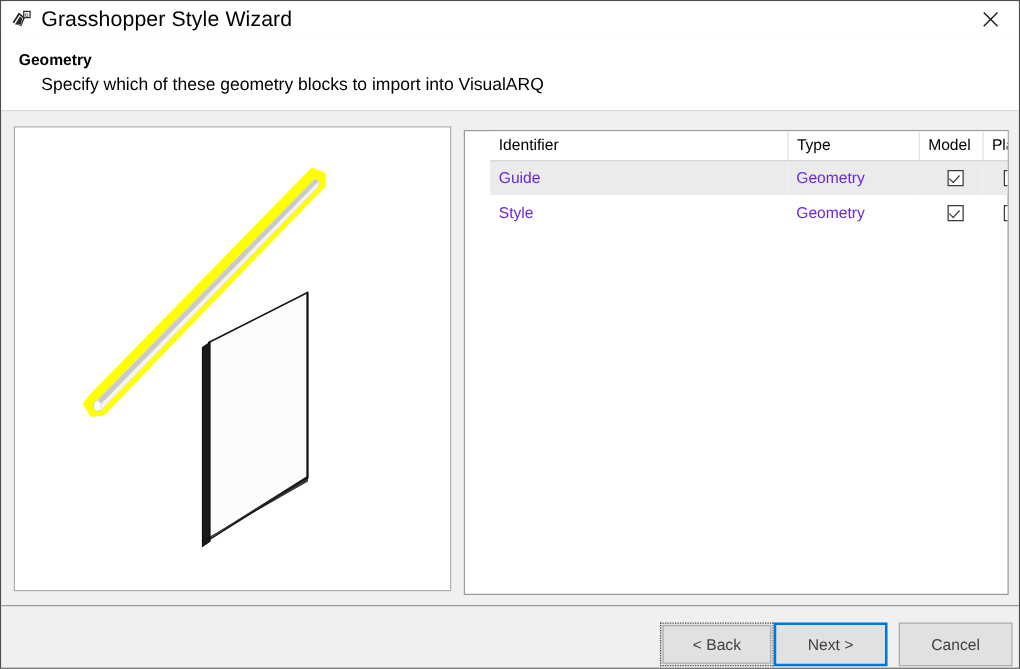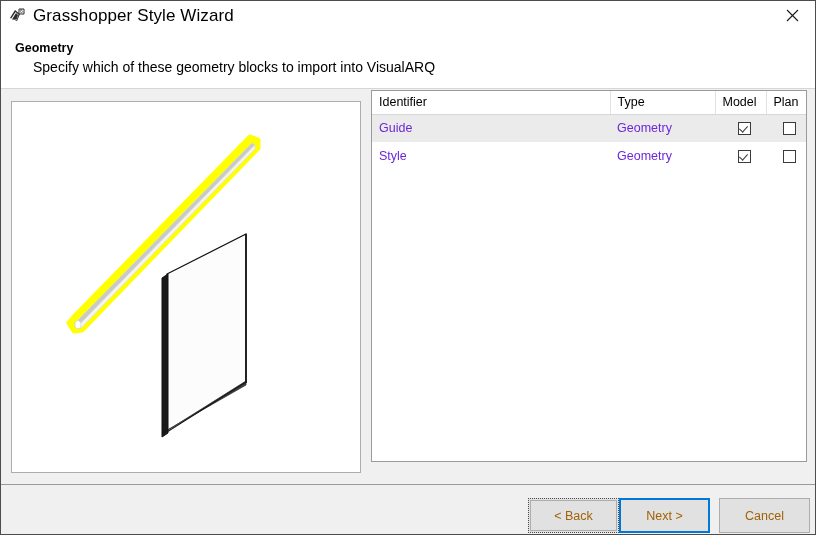--- a/index.html
+++ b/index.html
@@ -109,27 +109,28 @@
     border: 1px solid #adadad;
     box-sizing: border-box;
     overflow: hidden;
   }
   #preview-svg { display: block; }
 
   
   #table-panel {
     position: absolute;
     left: 370px;
-    top: 1px;
+    top: 15px;
     width: 436px;
     height: 372px;
     background: #ffffff;
     border: 1px solid #9a9a9a;
     box-sizing: border-box;
     overflow: hidden;
+    padding-left: 20px;
   }
   #table {
     width: 100%;
     border-collapse: collapse;
     table-layout: fixed;
     font-size: 12.5px;
   }
   #table thead th {
     height: 23px;
     font-weight: normal;
@@ -189,21 +190,21 @@
   }
   .btn {
     position: absolute;
     top: 13px;
     height: 35px;
     background: #e1e1e1;
     border: 1px solid #adadad;
     box-sizing: border-box;
     font-family: "Liberation Sans", sans-serif;
     font-size: 12.5px;
-    color: #a16207;
+    color: #404040;
     display: flex;
     align-items: center;
     justify-content: center;
     cursor: default;
     padding: 0;
   }
   #btn-back {
     left: 527px;
     width: 91px;
     border: 1px dotted #4d4d4d;

